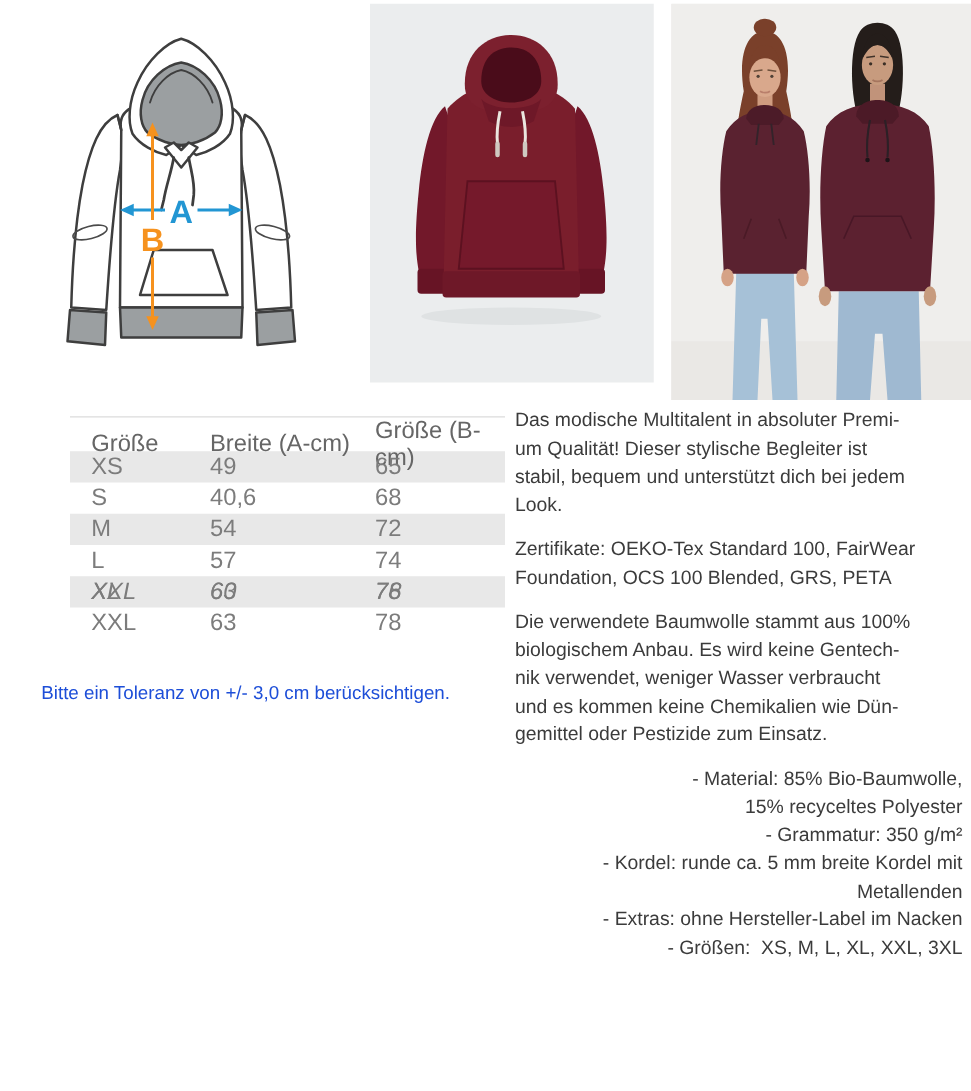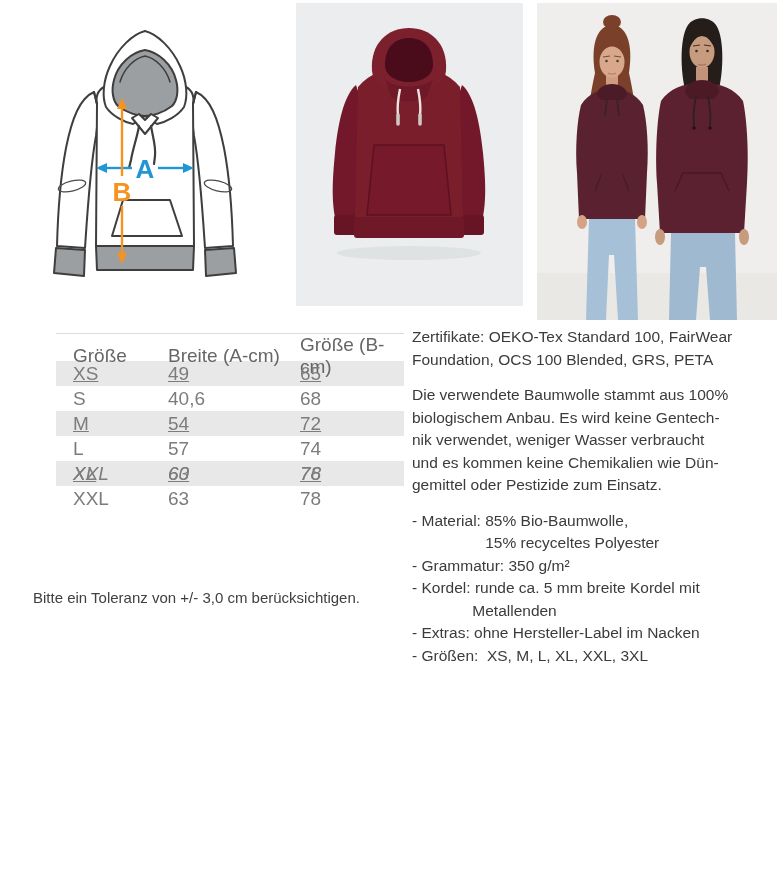--- a/index.html
+++ b/index.html
@@ -18,35 +18,35 @@
   
   .size-table {
     position:absolute; left:56px; top:333px; width:348px;
     border-top:1px solid #dcdcdc; font-size:19px;
   }
   .t-row {
     display:grid; grid-template-columns:95px 132px 1fr;
     padding-left:17px; height:25px; align-items:center; color:#7c7c7c;
   }
   .t-head { height:27px; color:#666666; }
-  .t-row.alt { background:#e8e8e8;text-decoration:underline; }
+  .t-row.alt { background:#e8e8e8; }
   .cell { position:relative; display:block; }
   .glitch .cell .ghost { position:absolute; left:0; top:0; }
   
   .tolerance {
-    position:absolute; left:33px; top:589px;
-    font-size:15px; color:#404040; white-space:pre;
+    position:absolute; left:33px; top:546px;
+    font-size:15px; color:#1d4ed8; white-space:pre;
   }
   
   .description {
     position:absolute; left:412px; top:326px; width:358px;
     font-size:15.5px; line-height:22.5px; color:#3b3b3b;
   }
   .description p { margin:0 0 13px 0; white-space:pre; }
-  .description p:last-child { margin-bottom:12px; }
+  .description p:last-child { margin-bottom:12px;text-align:right; }
 </style>
 </head>
 <body>
 
 <div class="page">
 
   <div class="figure tech-drawing">
     <svg width="230" height="270" viewBox="0 0 230 270">
       <g stroke="#3e3e3e" stroke-width="2" stroke-linejoin="round" stroke-linecap="round">
         <path fill="#ffffff" d="M54,74 C40,80 32,100 26,130 C21,156 18,190 17,228 L45,230 C47,200 50,150 56,118 C58,104 58,92 57,86 Z"></path>
@@ -184,20 +184,24 @@
     <div class="t-row">
       <span class="cell">XXL</span>
       <span class="cell">63</span>
       <span class="cell">78</span>
     </div>
   </div>
 
   <div class="tolerance">Bitte ein Toleranz von +/- 3,0 cm berücksichtigen.</div>
 
   <div class="description">
+    <p>Das modische Multitalent in absoluter Premi-
+um Qualität! Dieser stylische Begleiter ist
+stabil, bequem und unterstützt dich bei jedem
+Look.</p>
     <p>Zertifikate: OEKO-Tex Standard 100, FairWear
 Foundation, OCS 100 Blended, GRS, PETA</p>
     <p>Die verwendete Baumwolle stammt aus 100%
 biologischem Anbau. Es wird keine Gentech-
 nik verwendet, weniger Wasser verbraucht
 und es kommen keine Chemikalien wie Dün-
 gemittel oder Pestizide zum Einsatz.</p>
     <p>- Material: 85% Bio-Baumwolle,
                  15% recyceltes Polyester
 - Grammatur: 350 g/m²

